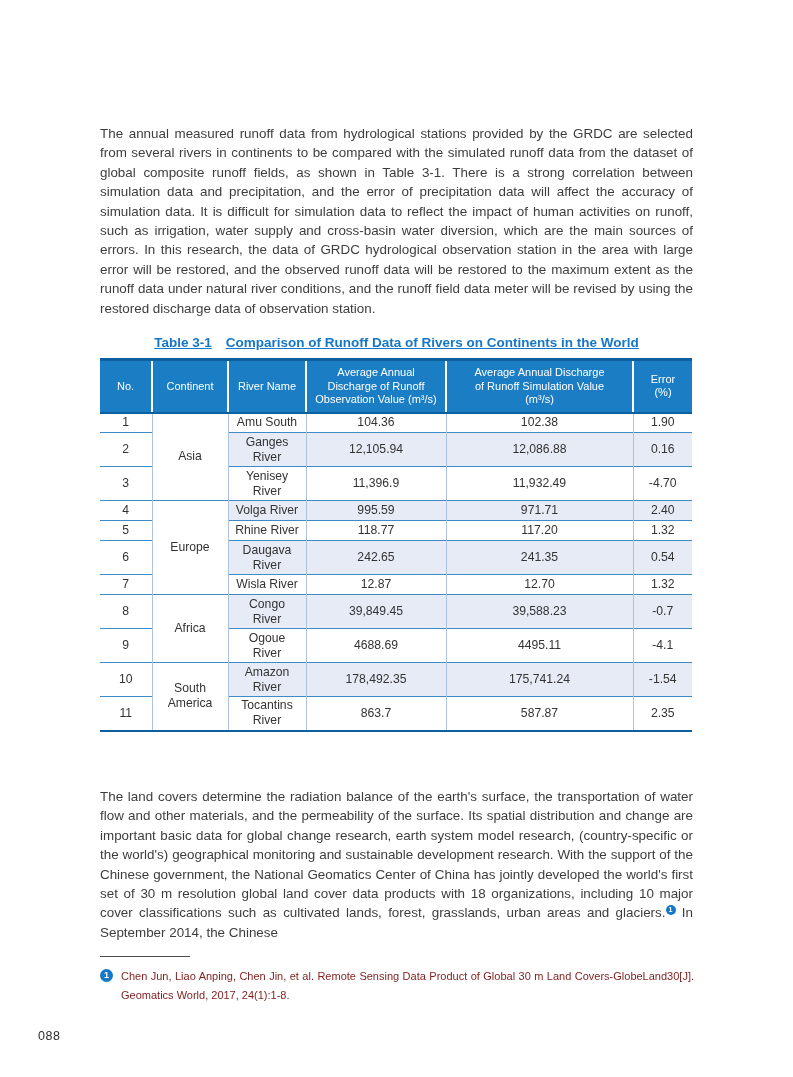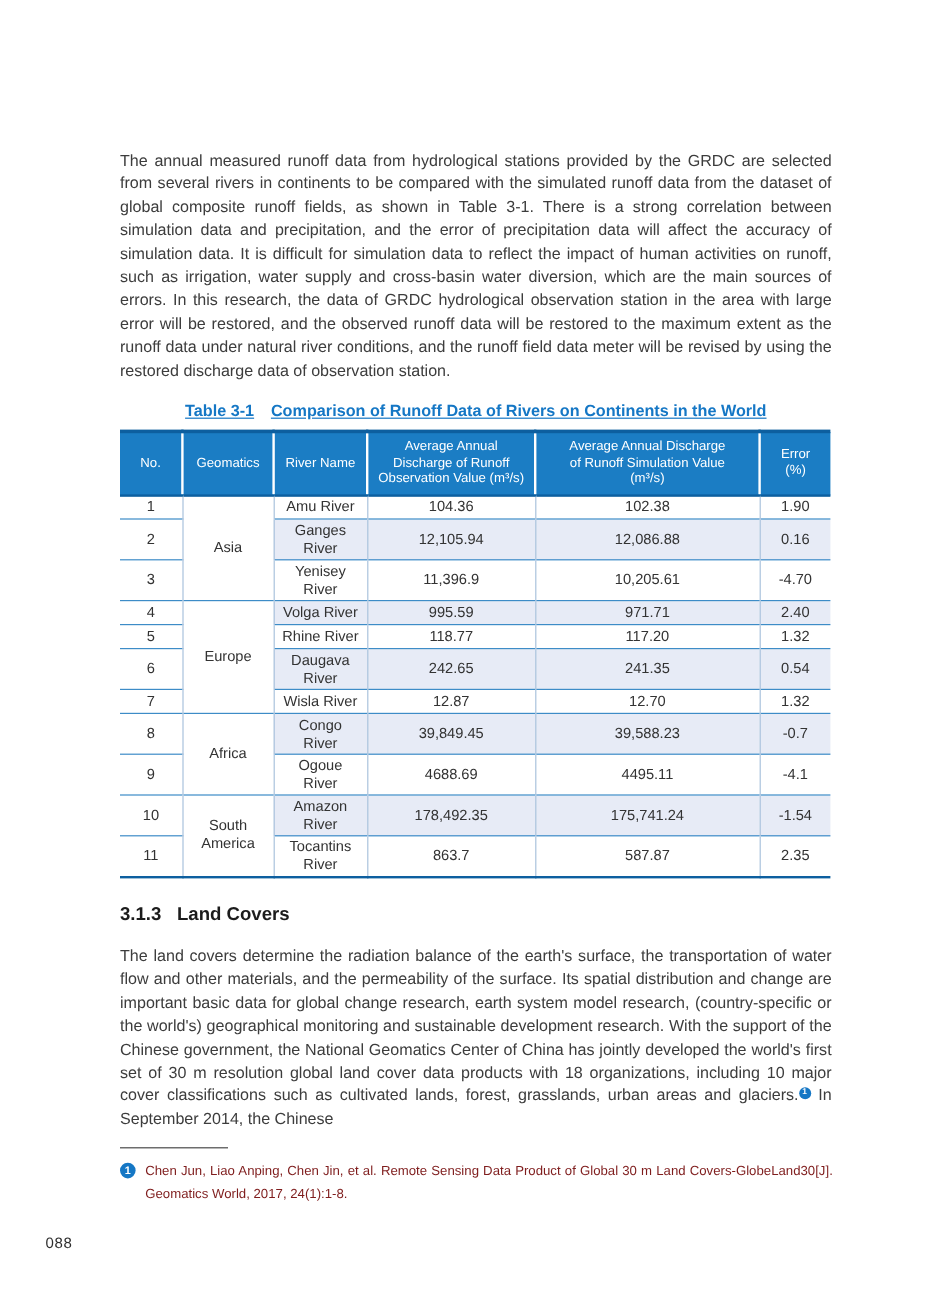--- a/index.html
+++ b/index.html
@@ -92,55 +92,55 @@
       <col style="width:52px">
         <col style="width:76px">
         <col style="width:78px">
       <col style="width:140px">
         <col style="width:187px">
         <col style="width:59px">
     </colgroup>
     <thead>
       <tr>
         <th>No.</th>
-        <th>Geomatics</th>
+        <th>Continent</th>
         <th>River Name</th>
         <th>Average Annual
 Discharge of Runoff
 Observation Value (m³/s)</th>
         <th>Average Annual Discharge
 of Runoff Simulation Value
 (m³/s)</th>
         <th>Error
 (%)</th>
       </tr>
     </thead>
     <tbody>
       <tr class="h1">
         <td>1</td>
         <td rowspan="3">Asia</td>
-        <td class="sh pre">Amu River</td>
+        <td class="sh pre">Amu South</td>
         <td class="sh">104.36</td>
         <td class="sh">102.38</td>
         <td class="sh">1.90</td>
       </tr>
       <tr class="h2 shade">
         <td>2</td>
         <td class="sh pre">Ganges
 River</td>
         <td class="sh">12,105.94</td>
         <td class="sh">12,086.88</td>
         <td class="sh">0.16</td>
       </tr>
       <tr class="h2">
         <td>3</td>
         <td class="sh pre">Yenisey
 River</td>
         <td class="sh">11,396.9</td>
-        <td class="sh">10,205.61</td>
+        <td class="sh">11,932.49</td>
         <td class="sh">-4.70</td>
       </tr>
       <tr class="h1 shade">
         <td>4</td>
         <td rowspan="4">Europe</td>
         <td class="sh pre">Volga River</td>
         <td class="sh">995.59</td>
         <td class="sh">971.71</td>
         <td class="sh">2.40</td>
       </tr>
@@ -196,23 +196,20 @@
         <td>11</td>
         <td class="sh pre">Tocantins
 River</td>
         <td class="sh">863.7</td>
         <td class="sh">587.87</td>
         <td class="sh">2.35</td>
       </tr>
     </tbody>
   </table>
 
-  <div class="heading">
-    <span class="sec-num">3.1.3</span><span>Land Covers</span>
-  </div>
 
   <p id="para2" class="para"><span>The land covers determine the radiation balance of the earth's surface, the transportation of water flow and other materials, and the permeability of the surface. Its spatial distribution and change are important basic data for global change research, earth system model research, (country-specific or the world's) geographical monitoring and sustainable development research. With the support of the Chinese government, the National Geomatics Center of China has jointly developed the world's first set of 30 m resolution global land cover data products with 18 organizations, including 10 major cover classifications such as cultivated lands, forest, grasslands, urban areas and glaciers.</span><span class="sup-marker">1</span><span> In September 2014, the Chinese</span></p>
 
   <div class="footnote-rule"></div>
 
   <div class="footnote">
     <span class="fn-marker">1</span>
     <div class="fn-text">Chen Jun, Liao Anping, Chen Jin, et al. Remote Sensing Data Product of Global 30 m Land Covers-GlobeLand30[J]. Geomatics World, 2017, 24(1):1-8.</div>
   </div>
 

